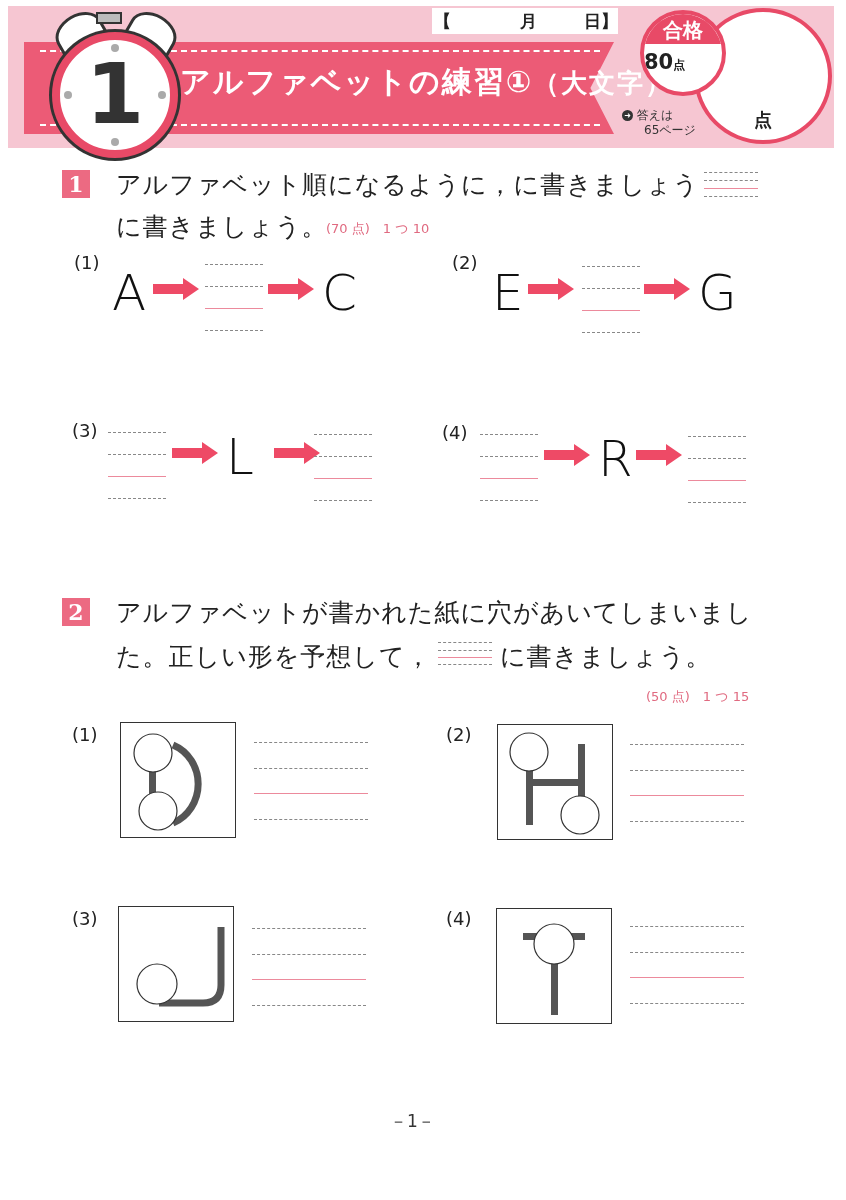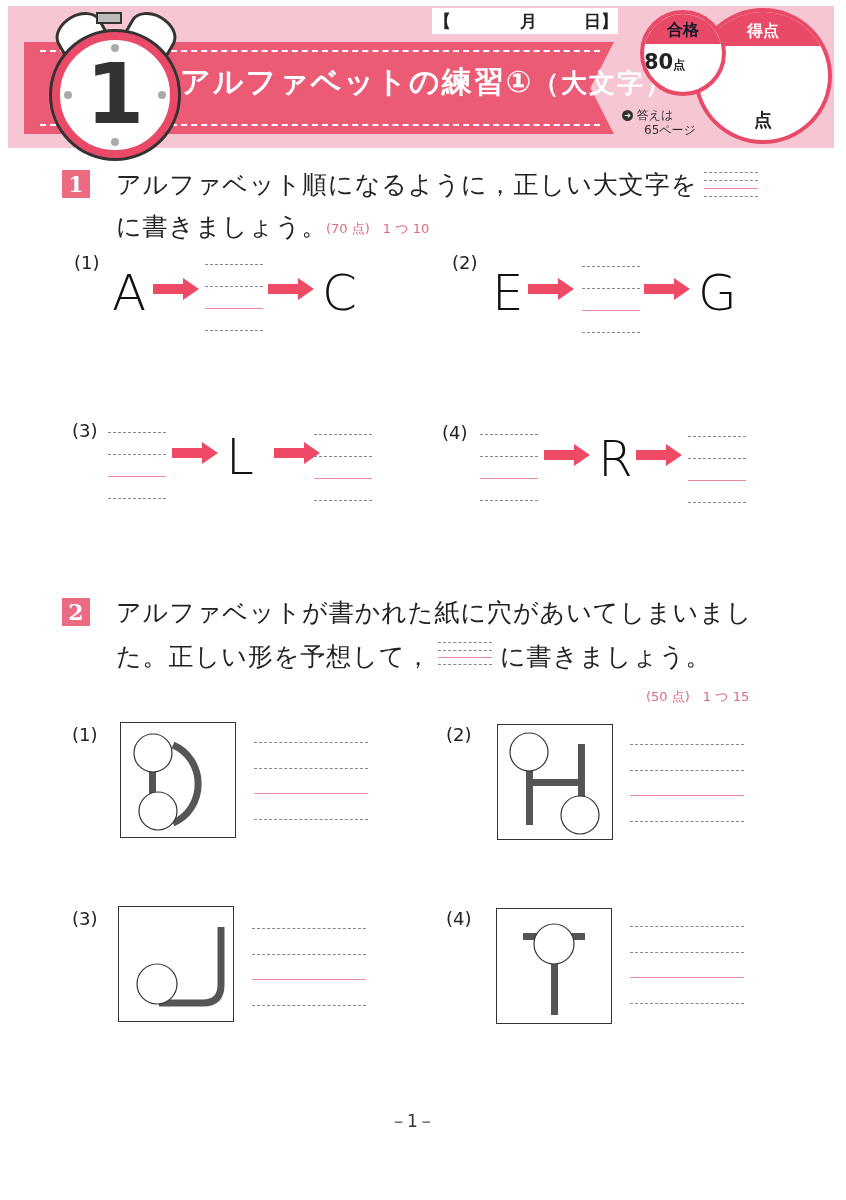--- a/index.html
+++ b/index.html
@@ -21,22 +21,22 @@
            background:#fff; border:8px solid #e84a67; box-shadow:0 0 0 3px #333; }
   .clock-num { left:0; top:4px; width:110px; text-align:center; font-size:84px;
                font-weight:bold; color:#333; line-height:100px; }
   .clock-dot { width:8px; height:8px; border-radius:50%; background:#aaa; }
 
   .date-box { left:432px; top:8px; width:186px; height:26px; background:#fff; }
   .date-box span { position:absolute; top:2px; font-size:17px; font-weight:bold; }
 
   .pass-circle { left:640px; top:10px; width:78px; height:78px; border-radius:50%;
                  background:#fff; border:4px solid #e84a67; overflow:hidden; }
-  .pass-head { left:0; top:0; width:78px; height:30px; background:#e84a67; color:#0f172a;
-               font-size:16px; text-align:center; line-height:32px; font-weight:bold; }
+  .pass-head { left:0; top:0; width:78px; height:30px; background:#e84a67; color:#ffffff;
+               font-size:20px; text-align:center; line-height:32px; font-weight:bold; }
   .pass-val { left:0; top:36px; width:78px; text-align:left; font-size:21px; font-weight:bold; }
   .pass-val small { font-size:12px; }
   .score-circle { left:694px; top:8px; width:130px; height:128px; border-radius:50%;
                   background:#fff; border:4px solid #e84a67; overflow:hidden; }
   .score-head { left:0; top:0; width:130px; height:34px; background:#e84a67; color:#fff;
                 font-size:16px; text-align:center; line-height:38px; font-weight:bold; }
   .score-unit { left:0; top:96px; width:130px; text-align:center; font-size:18px; font-weight:bold; }
   .answer-ref { left:622px; top:108px; font-size:12px; line-height:15px; color:#333; }
   .answer-ref .arrow { display:inline-block; width:11px; height:11px; border-radius:50%;
                        background:#333; color:#fff; font-size:8px; text-align:center; line-height:11px; vertical-align:middle; }
@@ -82,35 +82,34 @@
   <span>アルファベットの練習①</span><span class="sub">（大文字）</span>
 </div>
 
 <div class="abs date-box">
   <span style="left:2px">【</span>
   <span style="left:88px">月</span>
   <span style="left:152px">日】</span>
 </div>
 
 <div class="abs score-circle">
-  <div class="abs score-head">得点</div>
   <div class="abs" style="left:20px;top:40px;width:90px;height:52px"></div>
   <div class="abs score-unit">点</div>
 </div>
 <div class="abs pass-circle">
   <div class="abs pass-head">合格</div>
   <div class="abs pass-val"><span>80</span><small>点</small></div>
 </div>
 <div class="abs answer-ref">
   <span class="arrow">➜</span> <span>答えは</span><br>
   <span style="margin-left:22px">65ページ</span>
 </div>
 
 <div class="abs qnum" style="left:62px;top:170px">1</div>
-<div class="abs qtext" style="left:116px;top:168px">アルファベット順になるように，正しい大文字を</div>
+<div class="abs qtext" style="left:116px;top:168px">アルファベット順になるように，に書きましょう</div>
 <div class="abs lines4" style="left:704px;top:170px;height:30px;width:54px">
   <div class="l dot" style="top:2px"></div>
     <div class="l dot" style="top:10px"></div>
     <div class="l red" style="top:18px"></div>
     <div class="l dot" style="top:26px"></div>
 </div>
 <div class="abs qtext" style="left:116px;top:210px">に書きましょう。</div>
 <div class="abs points" style="left:326px;top:220px">(70 点)　1 つ 10</div>
 
 <div class="abs sub-label" style="left:74px;top:252px">(1)</div>

